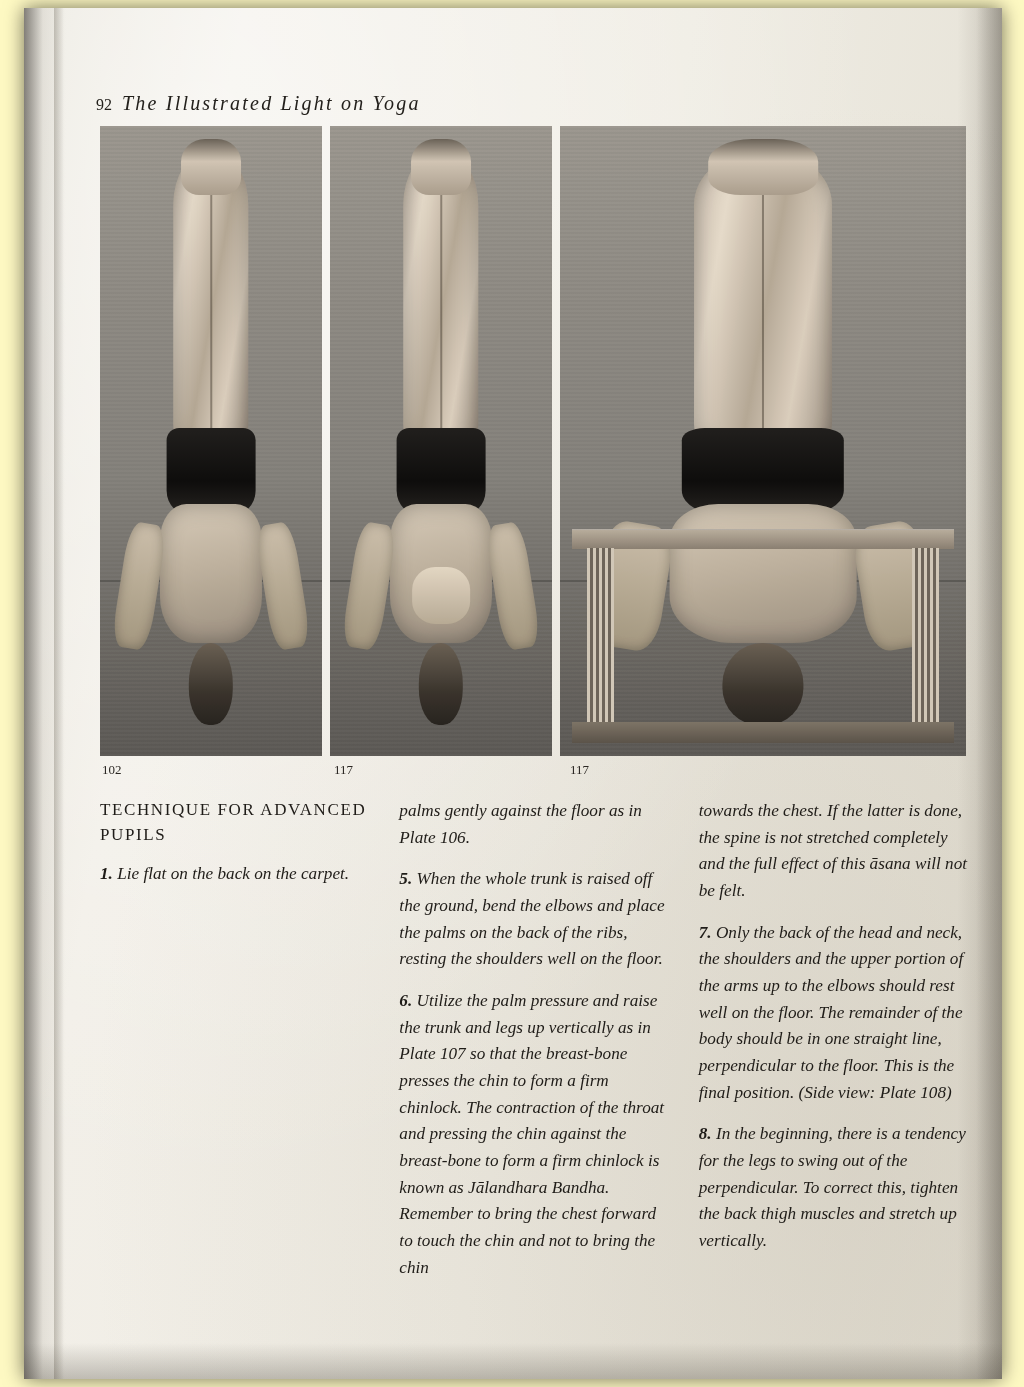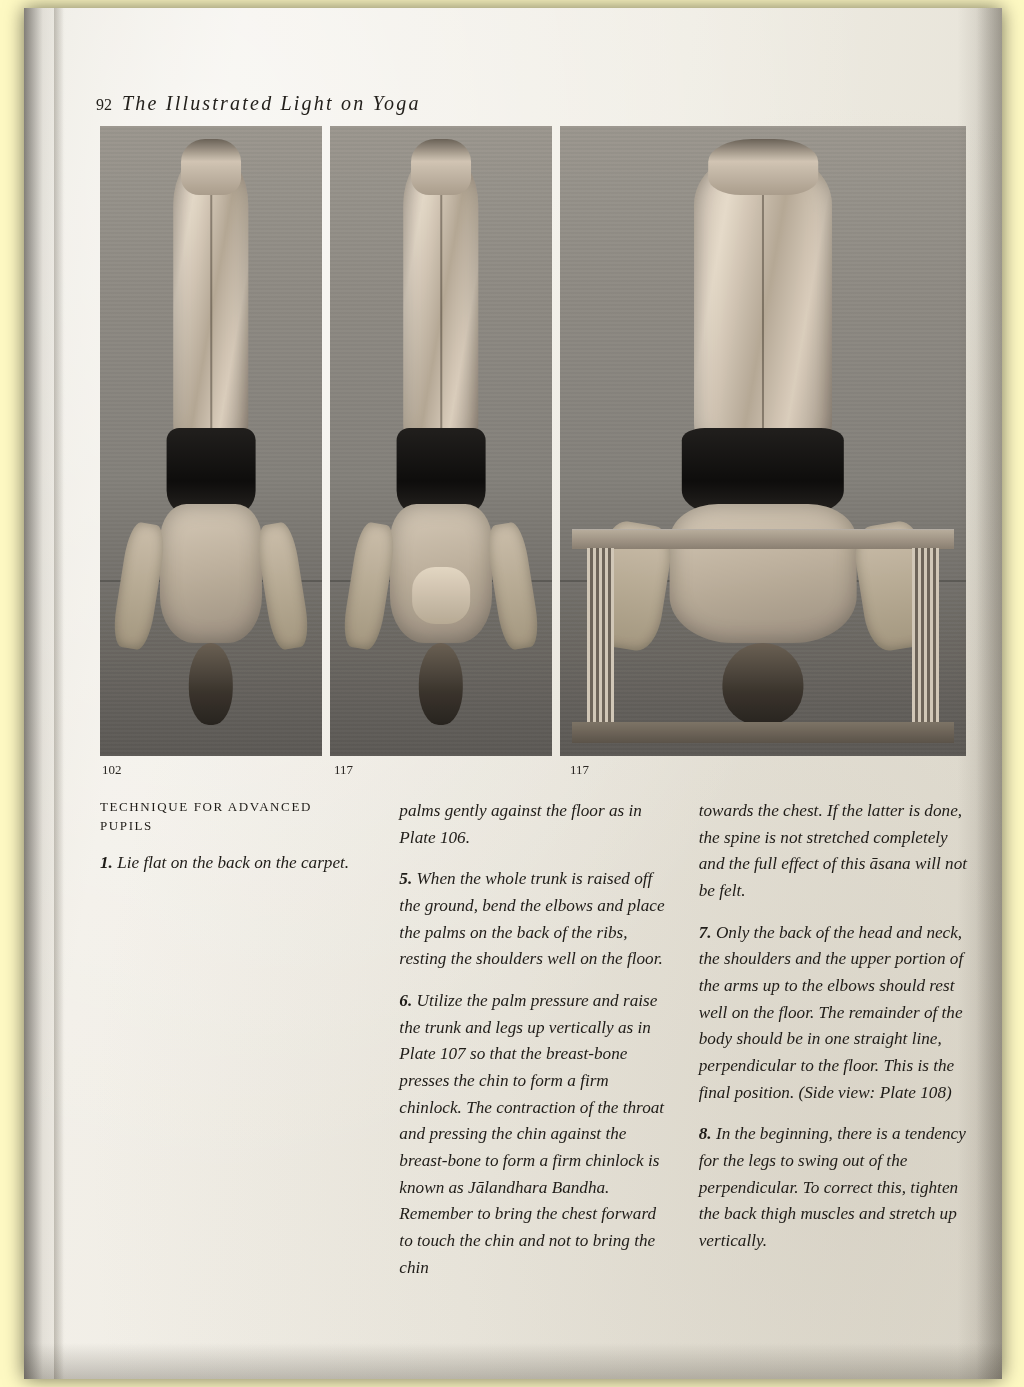--- a/index.html
+++ b/index.html
@@ -266,21 +266,21 @@
   .col {
     width: 270px;
     font-family: "Liberation Serif", serif;
     font-size: 17.2px;
     line-height: 1.55;
     text-align: left;
   }
   .col.c3 { width: 276px; }
   .heading {
     font-family: "Liberation Serif", serif;
-    font-size: 13px;
+    font-size: 17px;
     letter-spacing: 1.6px;
     line-height: 1.45;
     margin-bottom: 14px;
   }
   .para { margin: 0 0 15px 0; font-style: italic; }
   .para b { font-weight: bold; }
   .col.c3 .para:last-child { margin-bottom: 0; }
 
   
   .curl {

